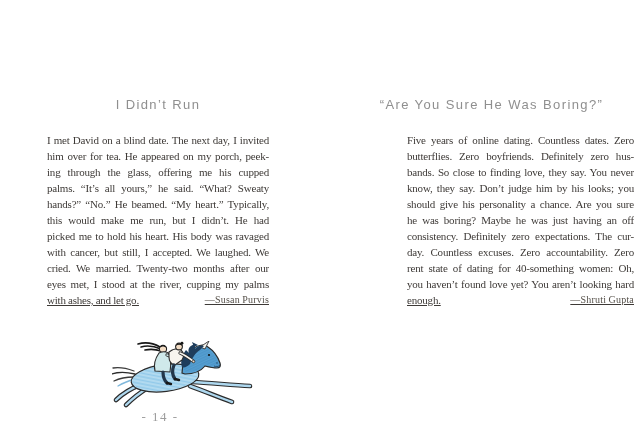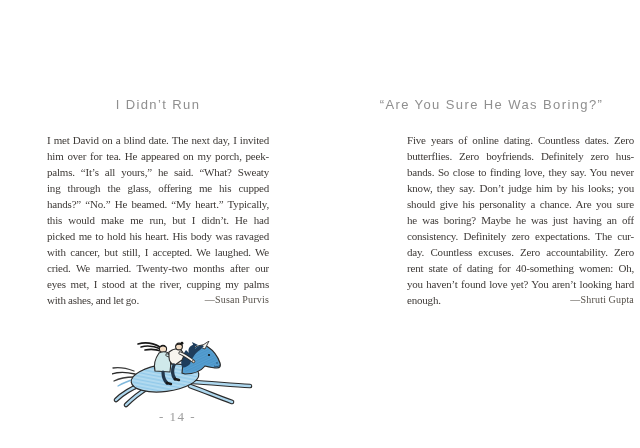--- a/index.html
+++ b/index.html
@@ -1,50 +1,50 @@
 <!DOCTYPE html>
 <html><head>
 <meta charset="utf-8">
 <style>
   html,body{margin:0;padding:0;background:#fff;}
   .spread{position:relative;width:640px;height:448px;background:#ffffff;overflow:hidden;
           font-family:"Liberation Serif",serif;}
   .page{position:absolute;top:0;width:320px;height:448px;}
-  .page-left{left:0;padding-left:35px;}
+  .page-left{left:0;}
   .page-right{left:320px;}
   .story-title{position:absolute;top:97px;margin:0;font-family:"Liberation Sans",sans-serif;
                font-weight:400;font-size:13px;letter-spacing:1.4px;color:#8f8f8f;
                text-align:center;white-space:nowrap;}
   .title-left{left:47px;width:222px;}
   .title-right{left:58px;width:227px;}
   .text-block{position:absolute;top:132px;font-size:11px;line-height:16px;color:#3e3a37;
               letter-spacing:-0.2px;word-spacing:-0.3px;}
   .block-left{left:47px;width:222px;}
   .block-right{left:41px;width:227px;margin-left:46px;}
   .story-line{text-align:justify;text-align-last:justify;height:16px;overflow:hidden;}
-  .last-line{display:flex;justify-content:space-between;align-items:flex-start;height:16px;}
+  .last-line{display:flex;justify-content:space-between;align-items:flex-start;height:16px;text-decoration:underline;}
   .attribution{font-size:10px;letter-spacing:0.2px;color:#555049;}
   .illustration{position:absolute;left:112px;top:341px;width:150px;height:68px;}
   .pagenum{position:absolute;top:409px;left:0;width:100%;text-align:center;
            font-size:13px;letter-spacing:1.5px;color:#9d9d9d;}
 </style>
 </head>
 <body>
 
 <div class="spread">
 
   <div class="page page-left">
     <h2 class="story-title title-left">I Didn’t Run</h2>
 
     <div class="text-block block-left">
       <div>
           <div class="story-line">I met David on a blind date. The next day, I invited</div>
           <div class="story-line">him over for tea. He appeared on my porch, peek-</div>
+          <div class="story-line">ing through the glass, offering me his cupped</div>
           <div class="story-line">palms. “It’s all yours,” he said. “What? Sweaty</div>
-          <div class="story-line">ing through the glass, offering me his cupped</div>
           <div class="story-line">hands?” “No.” He beamed. “My heart.” Typically,</div>
           <div class="story-line">this would make me run, but I didn’t. He had</div>
           <div class="story-line">picked me to hold his heart. His body was ravaged</div>
           <div class="story-line">with cancer, but still, I accepted. We laughed. We</div>
           <div class="story-line">cried. We married. Twenty-two months after our</div>
           <div class="story-line">eyes met, I stood at the river, cupping my palms</div>
         </div>
       <div class="last-line">
         <span>with ashes, and let go.</span>
         <span class="attribution">—Susan Purvis</span>

